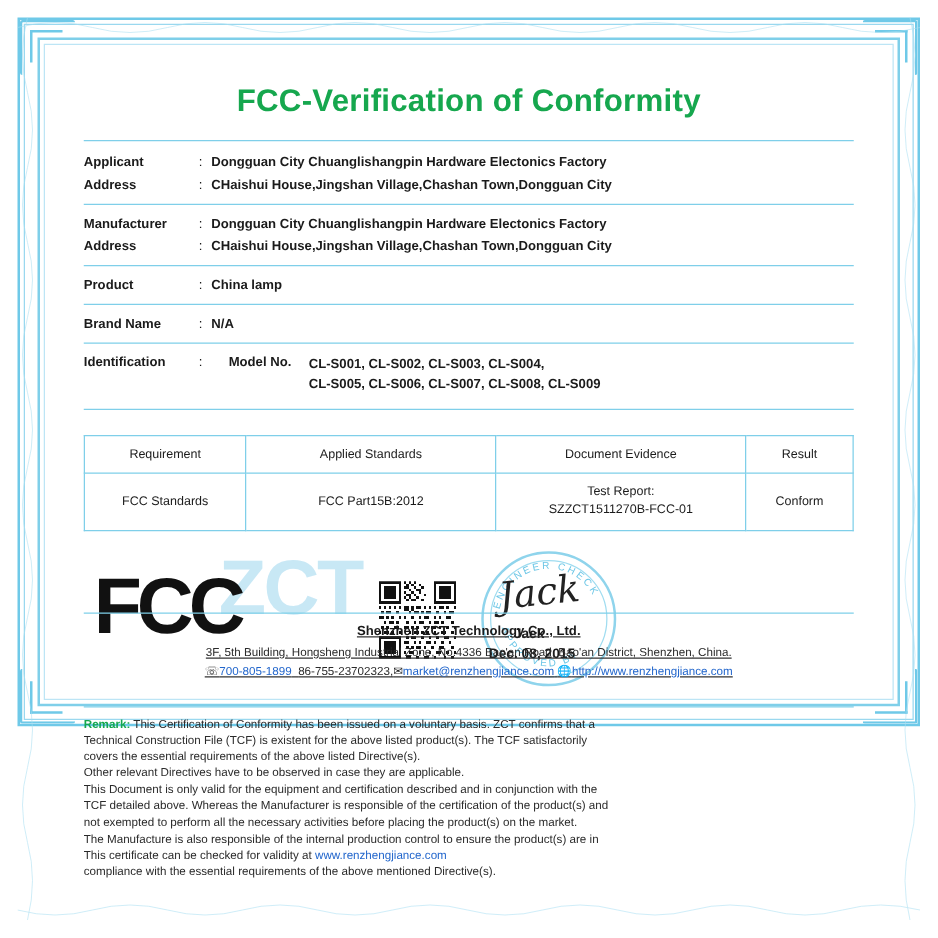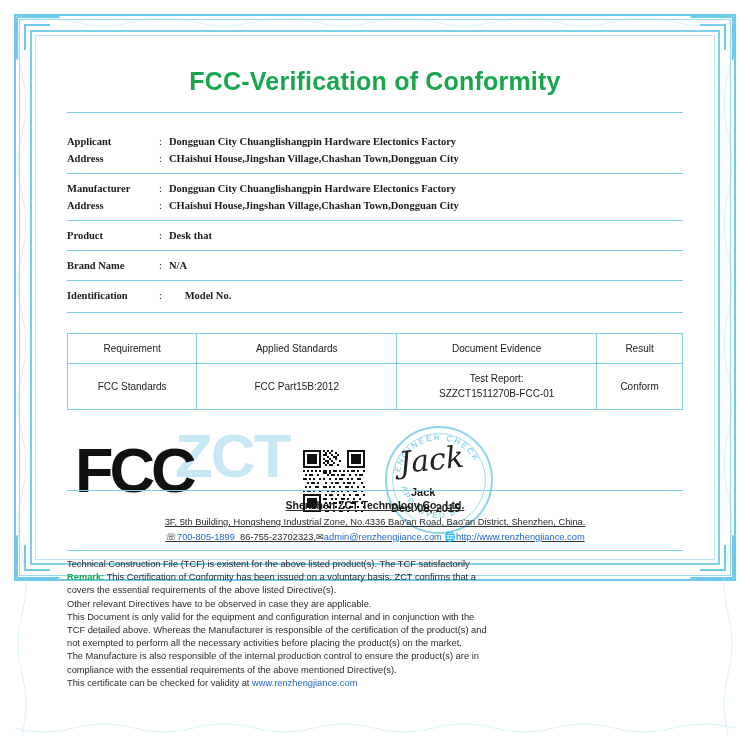--- a/index.html
+++ b/index.html
@@ -106,22 +106,21 @@
     font-size: 10px;
     color: #222;
     margin-top: 13px;
     font-weight: bold;
   }
   .cert-no .cert-no-value { font-weight: bold; }
 
   .info-block {
     margin: 16px 22px 0 22px;
     border-top: 1px solid #7fcfe9;
-    padding-top: 16px;
-    font-family: Liberation Serif, serif;
+    padding-top: 4px;
   }
   .info-row {
     display: flex;
     align-items: flex-start;
     font-size: 10.5px;
     padding: 3px 0;
   }
   .info-row .label {
     width: 92px;
     flex: 0 0 92px;
@@ -355,39 +354,43 @@
         <div class="label">Address</div>
         <div class="colon">:</div>
         <div class="value">CHaishui House,Jingshan Village,Chashan Town,Dongguan City</div>
       </div>
 
       <div class="sep-line"></div>
 
       <div class="info-row">
         <div class="label">Product</div>
         <div class="colon">:</div>
-        <div class="value">Desk that</div>
+        <div class="value">China lamp</div>
       </div>
 
       <div class="sep-line"></div>
 
       <div class="info-row">
         <div class="label">Brand Name</div>
         <div class="colon">:</div>
         <div class="value">N/A</div>
       </div>
 
       <div class="sep-line"></div>
 
       <div class="info-row">
         <div class="label">Identification</div>
         <div class="colon">:</div>
         <div class="value">
           <div class="ident-sub">
             <div class="model-label">Model No.</div>
+            <div class="model-values">
+              <div>CL-S001, CL-S002, CL-S003, CL-S004,</div>
+              <div>CL-S005, CL-S006, CL-S007, CL-S008, CL-S009</div>
+            </div>
           </div>
         </div>
       </div>
       <div class="sep-line" style="margin-top:8px;"></div>
     </div>
 
     <table class="std-table">
       <thead>
         <tr>
           <th style="width:110px;">Requirement</th>
@@ -567,40 +570,40 @@
             <textPath href="#botArc" startOffset="6%">APPROVED BY</textPath>
           </text>
         </svg>
         <div class="signature">Jack</div>
         <div class="sign-name">Jack</div>
         <div class="sign-date">Dec. 08, 2015</div>
       </div>
     </div>
 
     <div class="remark">
-      <p>Technical Construction File (TCF) is existent for the above listed product(s). The TCF satisfactorily</p>
       <p>
         <span class="remark-label">Remark:</span>
         <span>This Certification of Conformity has been issued on a voluntary basis. ZCT confirms that a</span>
       </p>
+      <p>Technical Construction File (TCF) is existent for the above listed product(s). The TCF satisfactorily</p>
       <p>covers the essential requirements of the above listed Directive(s).</p>
       <p>Other relevant Directives have to be observed in case they are applicable.</p>
-      <p>This Document is only valid for the equipment and configuration internal and in conjunction with the</p>
+      <p>This Document is only valid for the equipment and certification described and in conjunction with the</p>
       <p>TCF detailed above. Whereas the Manufacturer is responsible of the certification of the product(s) and</p>
       <p>not exempted to perform all the necessary activities before placing the product(s) on the market.</p>
       <p>The Manufacture is also responsible of the internal production control to ensure the product(s) are in</p>
-      <p>compliance with the essential requirements of the above mentioned Directive(s).</p>
       <p>
         <span>This certificate can be checked for validity at </span><span class="link">www.renzhengjiance.com</span>
       </p>
+      <p>compliance with the essential requirements of the above mentioned Directive(s).</p>
     </div>
 
     <div class="footer">
       <div class="footer-line"></div>
       <div class="footer-company">Shenzhen ZCT Technology Co., Ltd.</div>
       <div class="footer-addr">3F, 5th Building, Hongsheng Industrial Zone, No.4336 Bao'an Road, Bao'an District, Shenzhen, China.</div>
       <div class="footer-contact">
-        <span>☏</span><span class="c-blue">700-805-1899</span><span>&nbsp;&nbsp;</span><span>86-755-23702323,</span><span>✉</span><span class="c-blue">admin@renzhengjiance.com</span><span>&nbsp;</span><span>🌐</span><span class="c-blue">http://www.renzhengjiance.com</span>
+        <span>☏</span><span class="c-blue">700-805-1899</span><span>&nbsp;&nbsp;</span><span>86-755-23702323,</span><span>✉</span><span class="c-blue">market@renzhengjiance.com</span><span>&nbsp;</span><span>🌐</span><span class="c-blue">http://www.renzhengjiance.com</span>
       </div>
     </div>
 
   </div>
 </div>
 
 </body></html>

